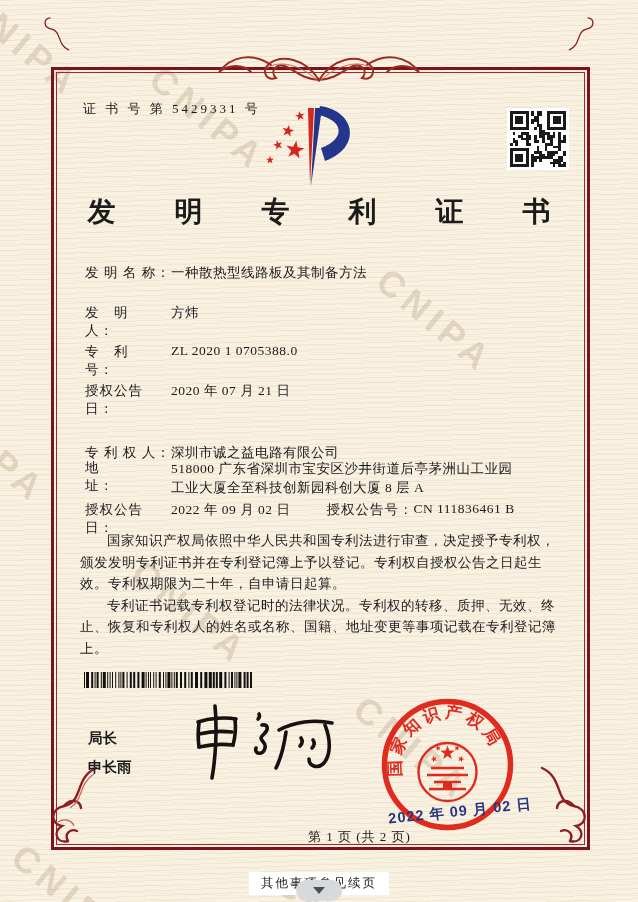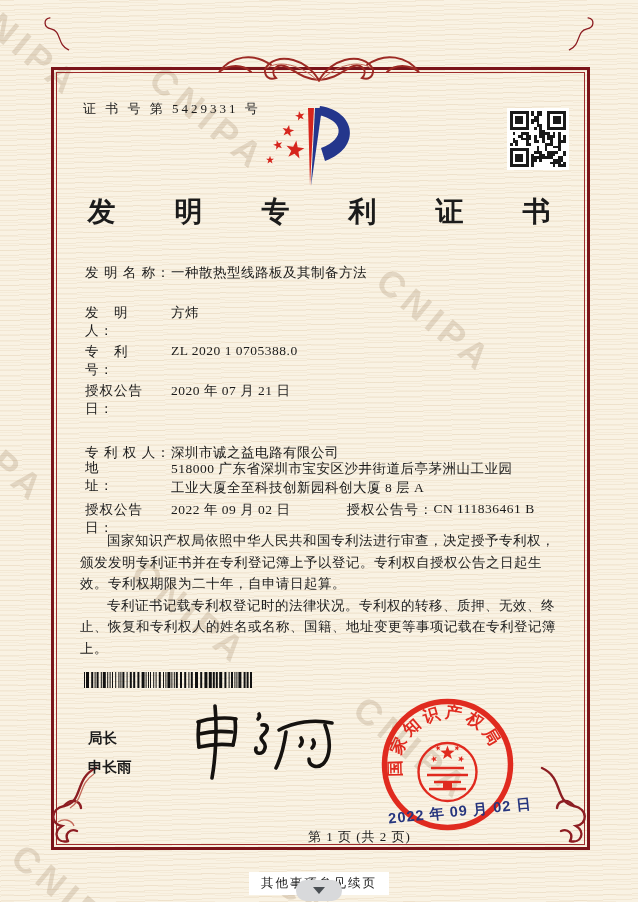--- a/index.html
+++ b/index.html
@@ -19,21 +19,21 @@
   .qr-box{position:absolute;left:507px;top:108px;width:62px;height:62px;background:#fff;
     padding:3px;box-sizing:border-box;z-index:5;}
   .qr-box svg{width:100%;height:100%;display:block;}
   .logo{position:absolute;left:258px;top:94px;width:112px;height:96px;z-index:5;}
   .title{position:absolute;left:0;top:193px;width:100%;text-align:center;font-size:28px;
     font-weight:bold;letter-spacing:26px;padding-left:26px;box-sizing:border-box;z-index:5;}
   .row{position:absolute;left:85px;font-size:13.5px;display:flex;z-index:5;letter-spacing:.5px;}
   .row .lbl{width:86px;flex:none;letter-spacing:1px;}
   .row .val{white-space:nowrap;}
   .addr-val{line-height:19px;}
-  .grant-row .lbl2{margin-left:56px;letter-spacing:1px;text-align:right;}
+  .grant-row .lbl2{margin-left:36px;letter-spacing:1px;text-align:right;}
   .paras{position:absolute;left:80px;top:530px;width:478px;font-size:13.5px;
     line-height:21.5px;z-index:5;color:#222;}
   .paras p{margin:0;text-indent:2em;letter-spacing:.5px;}
   .barcode{position:absolute;left:84px;top:672px;width:172px;height:16px;z-index:5;}
   .barcode svg{width:100%;height:100%;display:block;}
   .director{position:absolute;left:88px;top:724px;z-index:5;
     font-family:"Liberation Sans",sans-serif;font-weight:bold;font-size:14.5px;line-height:29px;}
   .signature{position:absolute;left:182px;top:698px;width:165px;height:85px;z-index:6;}
   .seal{position:absolute;left:379px;top:696px;width:137px;height:137px;z-index:6;opacity:.96;}
   .seal-date{position:absolute;left:388px;top:802px;z-index:7;color:#26357e;

